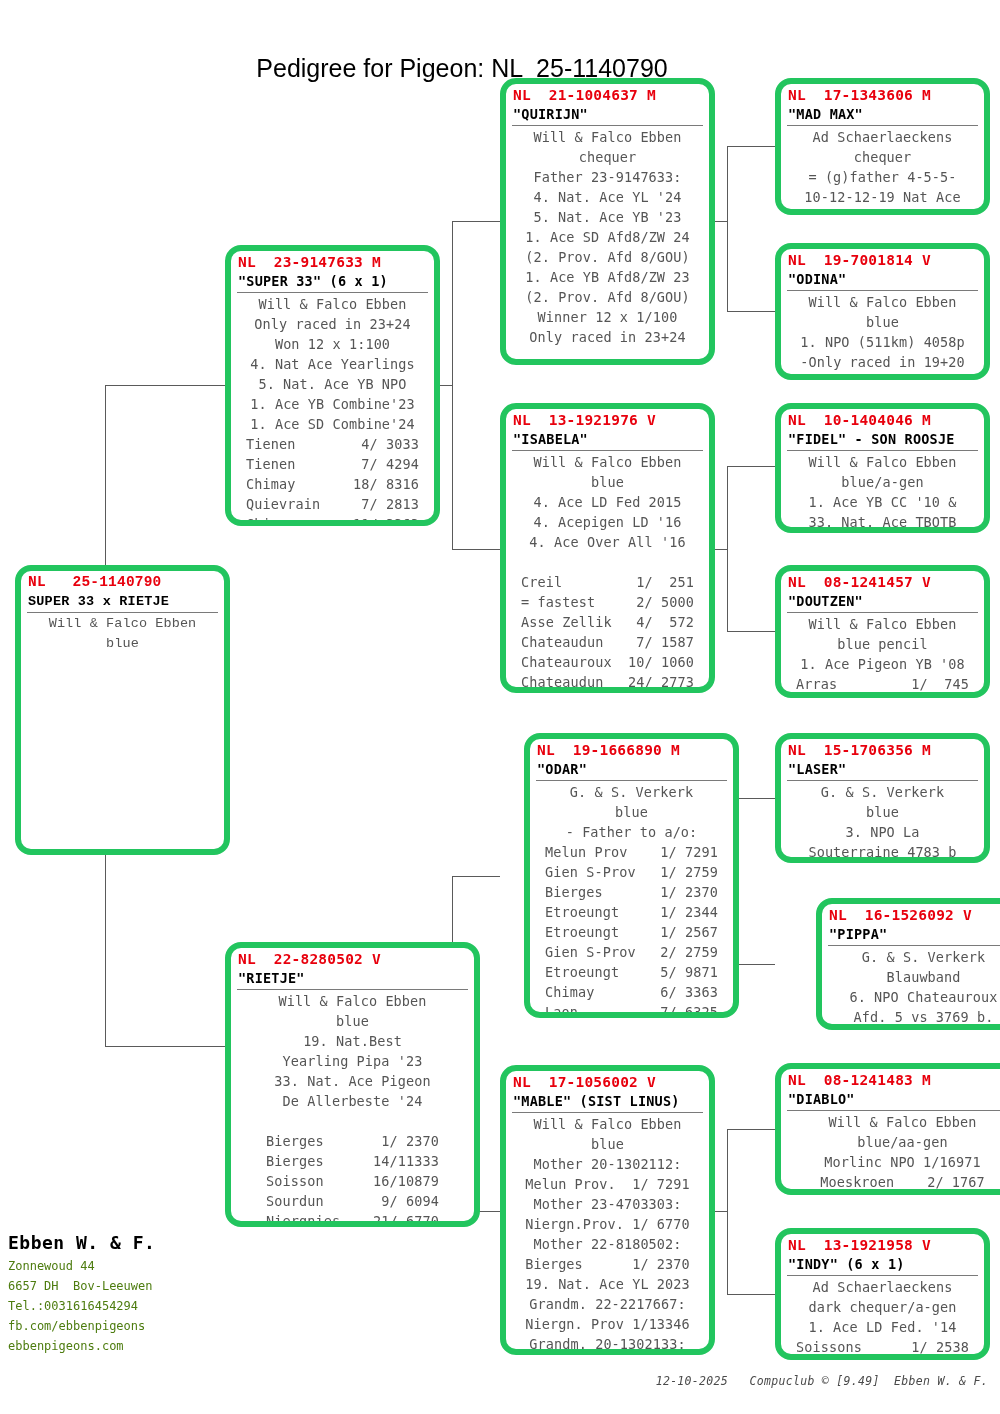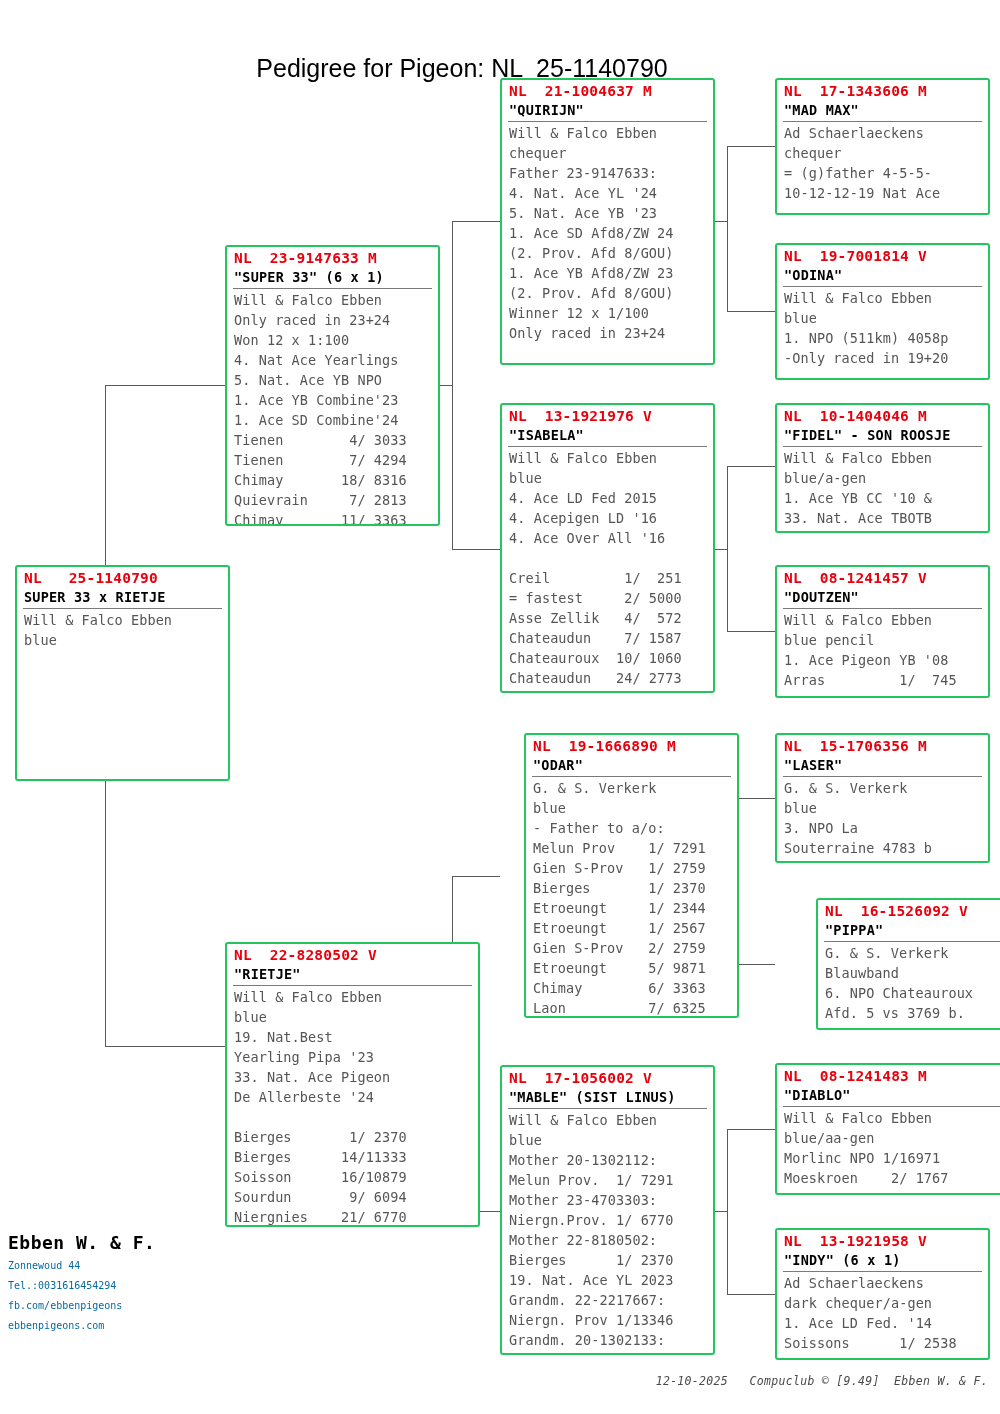--- a/index.html
+++ b/index.html
@@ -33,22 +33,22 @@
     color: #000000;
     letter-spacing: 0px;
     white-space: pre;
     margin-top: 46px;
   }
 
   
   .pbox {
     position: absolute;
     box-sizing: border-box;
-    border: 2px solid #22c55e;
-    border-radius: 3px;
+    border: 6px solid #22c55e;
+    border-radius: 16px;
     background: #ffffff;
     overflow: hidden;
   }
   .pbox .hdr {
     padding: 2px 7px 0 7px;
   }
   .pbox .ring {
     font-size: 14.5px;
     font-weight: bold;
     color: #e8000d;
@@ -64,20 +64,21 @@
     line-height: 19px;
     letter-spacing: 0.2px;
   }
   .pbox .rule {
     height: 0;
     border-top: 1px solid #7a7a7a;
     margin: 1px 6px 0 6px;
   }
   .pbox .body {
     padding: 1px 7px 4px 7px;
+    text-align: center;
   }
   .pbox .ln {
     font-size: 13.5px;
     color: #555555;
     white-space: pre;
     line-height: 20px;
     letter-spacing: 0.1px;
     min-height: 20px;
   }
 
@@ -96,22 +97,22 @@
   }
   .breeder .bname {
     font-size: 18px;
     font-weight: bold;
     color: #000000;
     white-space: pre;
     line-height: 26px;
     letter-spacing: 0.5px;
   }
   .breeder .bln {
-    font-size: 10px;
-    color: #0369a1;
+    font-size: 12px;
+    color: #4d7c0f;
     white-space: pre;
     line-height: 20px;
   }
   .footline {
     position: absolute;
     right: 12px;
     top: 1374px;
     font-size: 11.5px;
     font-style: italic;
     color: #4a4a4a;
@@ -154,21 +155,21 @@
   <div class="cx" style="left:713px; top:876px; width:14px; height:1px;"></div>
   <div class="cx" style="left:727px; top:798px; width:1px; height:166px;"></div>
   <div class="cx" style="left:727px; top:798px; width:48px; height:1px;"></div>
   <div class="cx" style="left:727px; top:964px; width:48px; height:1px;"></div>
 
   <div class="cx" style="left:713px; top:1211px; width:14px; height:1px;"></div>
   <div class="cx" style="left:727px; top:1129px; width:1px; height:165px;"></div>
   <div class="cx" style="left:727px; top:1129px; width:48px; height:1px;"></div>
   <div class="cx" style="left:727px; top:1294px; width:48px; height:1px;"></div>
 
-  <div class="pbox" style="left:15px; top:565px; width:215px; height:216px;">
+  <div class="pbox" style="left:15px; top:565px; width:215px; height:290px;font-family:Liberation Mono, monospace;">
     <div class="hdr">
       <div class="ring">NL   25-1140790</div>
       <div class="nm">SUPER 33 x RIETJE</div>
     </div>
     <div class="rule"></div>
     <div class="body">
       <div class="ln">Will &amp; Falco Ebben</div>
       <div class="ln">blue</div>
     </div>
   </div>
@@ -412,20 +413,21 @@
       <div class="ln">Ad Schaerlaeckens</div>
       <div class="ln">dark chequer/a-gen</div>
       <div class="ln">1. Ace LD Fed. '14</div>
       <div class="ln">Soissons      1/ 2538</div>
     </div>
   </div>
 
   <div class="breeder">
     <div class="bname">Ebben W. &amp; F.</div>
     <div class="bln">Zonnewoud 44</div>
+    <div class="bln">6657 DH  Bov-Leeuwen</div>
     <div class="bln">Tel.:0031616454294</div>
     <div class="bln">fb.com/ebbenpigeons</div>
     <div class="bln">ebbenpigeons.com</div>
   </div>
 
   <div class="footline">12-10-2025   Compuclub © [9.49]  Ebben W. &amp; F.</div>
 
 </div>
 
 </body></html>

